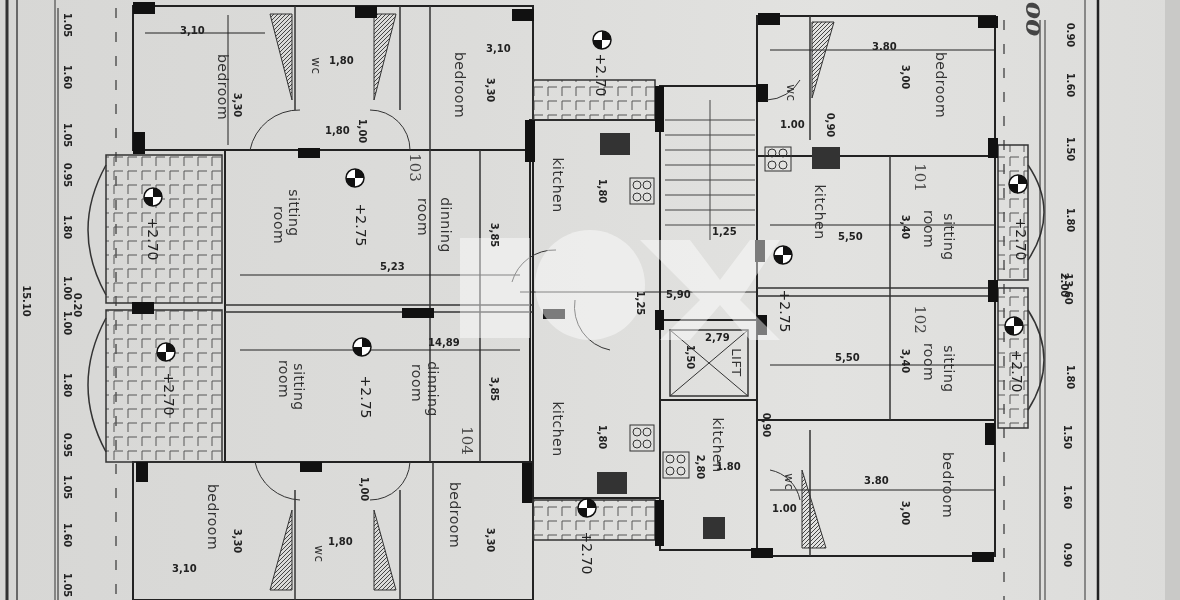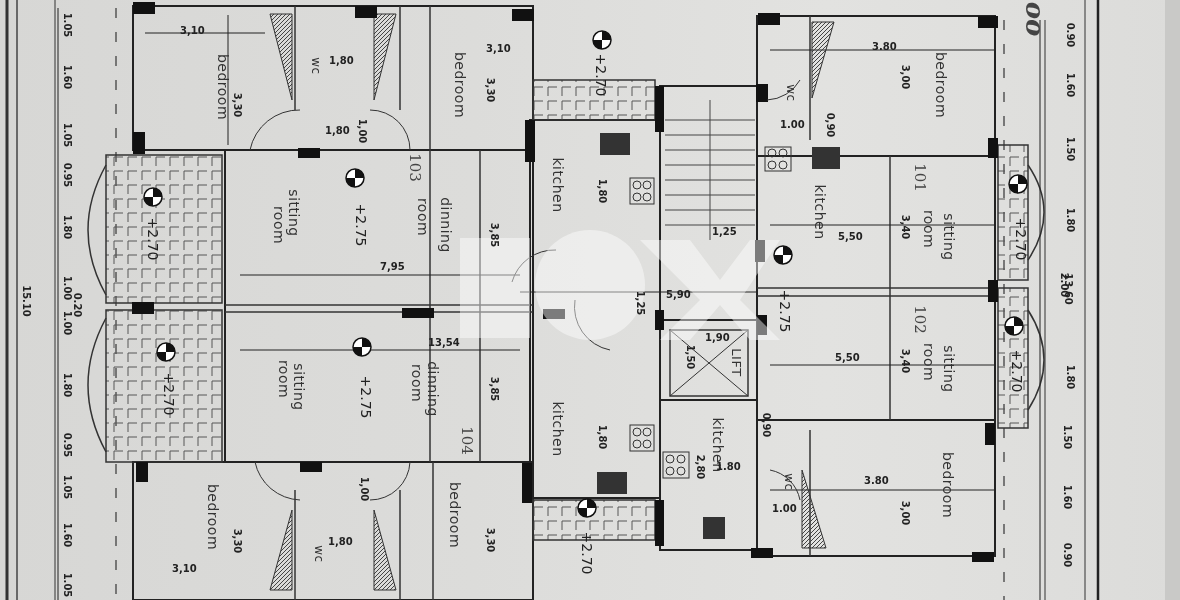--- a/index.html
+++ b/index.html
@@ -319,29 +319,29 @@
 <div class="lbl lvl rot90" style="left:566px;top:546px;">+2.70</div>
 
 <div class="lbl dim" style="left:180px;top:26px;">3,10</div>
 <div class="lbl dim rot90" style="left:225px;top:100px;">3,30</div>
 <div class="lbl dim" style="left:486px;top:44px;">3,10</div>
 <div class="lbl dim rot90" style="left:478px;top:85px;">3,30</div>
 <div class="lbl dim" style="left:329px;top:56px;">1,80</div>
 <div class="lbl dim" style="left:325px;top:126px;">1,80</div>
 <div class="lbl dim rot90" style="left:350px;top:126px;">1,00</div>
 <div class="lbl dim rot90" style="left:482px;top:230px;">3,85</div>
-<div class="lbl dim" style="left:380px;top:262px;">7,95</div>
-<div class="lbl dim" style="left:428px;top:338px;">13,54</div>
+<div class="lbl dim" style="left:380px;top:262px;">5,23</div>
+<div class="lbl dim" style="left:428px;top:338px;">14,89</div>
 <div class="lbl dim rot90" style="left:482px;top:384px;">3,85</div>
 <div class="lbl dim rot90" style="left:590px;top:186px;">1,80</div>
 <div class="lbl dim rot90" style="left:590px;top:432px;">1,80</div>
 <div class="lbl dim" style="left:712px;top:227px;">1,25</div>
 <div class="lbl dim" style="left:666px;top:290px;">5,90</div>
 <div class="lbl dim rot90" style="left:628px;top:298px;">1,25</div>
-<div class="lbl dim" style="left:705px;top:333px;">1,90</div>
+<div class="lbl dim" style="left:705px;top:333px;">2,79</div>
 <div class="lbl dim rot90" style="left:678px;top:352px;">1,50</div>
 <div class="lbl dim rot90" style="left:688px;top:462px;">2,80</div>
 <div class="lbl dim" style="left:716px;top:462px;">1.80</div>
 <div class="lbl dim" style="left:872px;top:42px;">3.80</div>
 <div class="lbl dim rot90" style="left:893px;top:72px;">3,00</div>
 <div class="lbl dim rot90" style="left:818px;top:120px;">0,90</div>
 <div class="lbl dim" style="left:780px;top:120px;">1.00</div>
 <div class="lbl dim" style="left:838px;top:232px;">5,50</div>
 <div class="lbl dim rot90" style="left:893px;top:222px;">3,40</div>
 <div class="lbl dim" style="left:835px;top:353px;">5,50</div>

